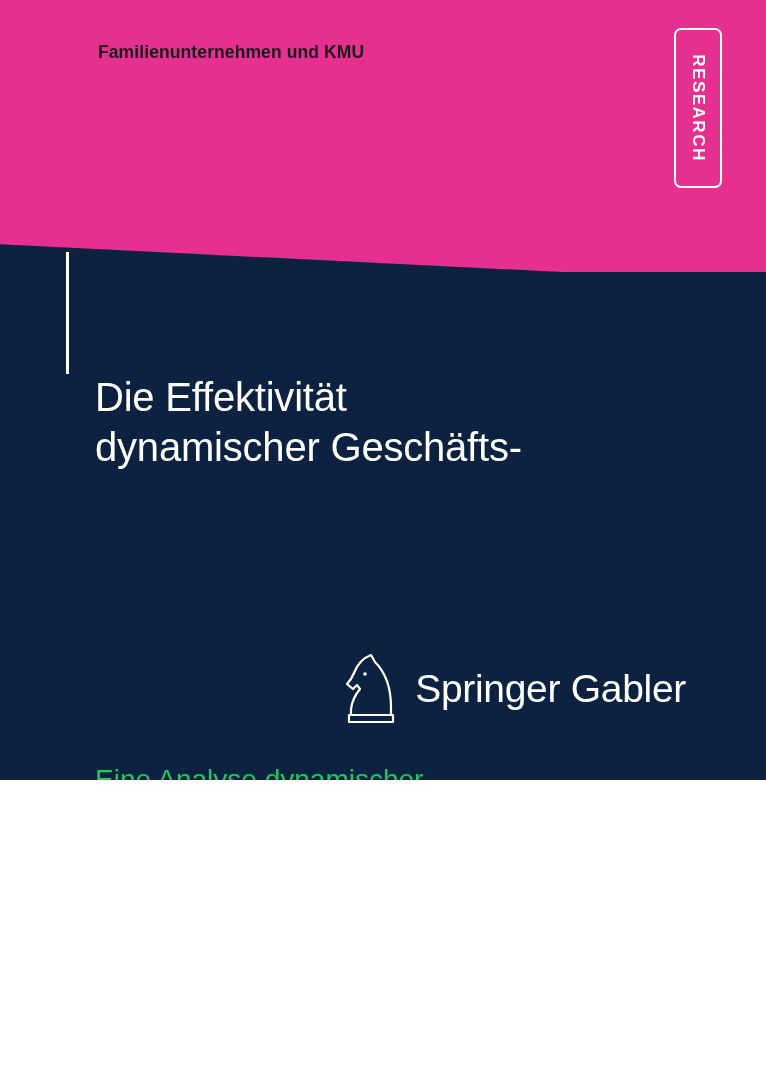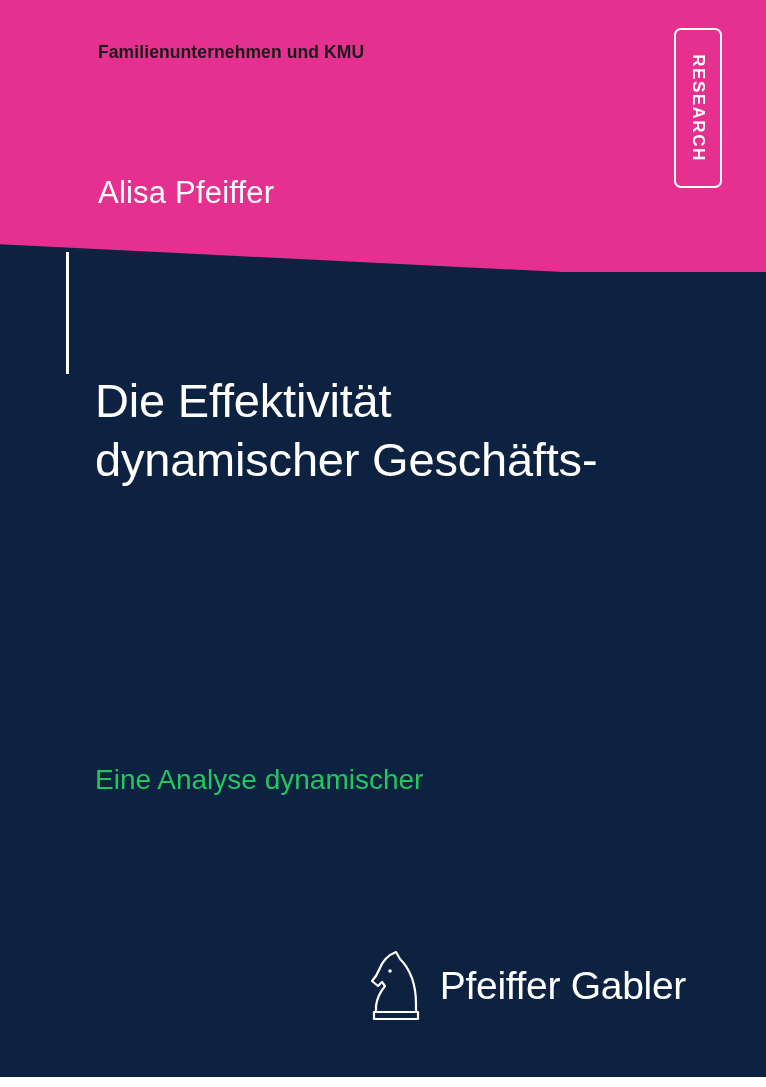--- a/index.html
+++ b/index.html
@@ -6,21 +6,21 @@
     margin: 0;
     padding: 0;
     background: #ffffff;
   }
   body {
     font-family: "Liberation Sans", sans-serif;
   }
   .cover {
     position: relative;
     width: 766px;
-    height: 1077px;
+    height: 780px;
     overflow: hidden;
     background: #0d2240;
   }
   
   .pink-band {
     position: absolute;
     left: 0;
     top: 0;
     width: 766px;
     height: 272px;
@@ -87,21 +87,21 @@
     height: 122px;
     background: #ffffff;
   }
   
   .title {
     position: absolute;
     left: 95px;
     top: 372px;
     width: 620px;
     color: #ffffff;
-    font-size: 47px;
+    font-size: 40px;
     line-height: 1.25;
     font-weight: normal;
     letter-spacing: -0.2px;
   }
   .title-line { display: block; white-space: nowrap; }
   
   .subtitle {
     position: absolute;
     left: 95px;
     top: 760px;
@@ -140,37 +140,36 @@
 
   <div class="pink-band"></div>
   <div class="pink-cut"></div>
 
   <div class="series-title">Familienunternehmen und KMU</div>
 
   <div class="research-badge">
     <span>RESEARCH</span>
   </div>
 
-  <div class="author">Alisa Pfeiffer</div>
 
   <div class="left-rule"></div>
 
   <div class="title">
     <span class="title-line">Die Effektivität</span>
     <span class="title-line">dynamischer Geschäfts-</span>
   </div>
 
   <div class="subtitle">
     <span class="subtitle-line">Eine Analyse dynamischer</span>
   </div>
 
   <div class="logo">
     <svg class="logo-mark" viewBox="0 0 60 74">
       <g fill="none" stroke="#ffffff" stroke-width="2.2" stroke-linejoin="round" stroke-linecap="round">
         <path d="M30 3 C22 6 16 13 13 21 C11 26 9 29 6 32 L12 37 L16 33 L19 37 C14 43 11 49 10 57 L10 63 L50 63 L50 55 C50 36 44 20 34 10 Z"></path>
         <circle cx="24" cy="22" r="1.8" fill="#ffffff" stroke="none"></circle>
         <path d="M8 63 L52 63 L52 70 L8 70 Z"></path>
       </g>
     </svg>
-    <div class="logo-text">Pfeiffer Gabler</div>
+    <div class="logo-text">Springer Gabler</div>
   </div>
 
 </div>
 
 </body></html>

